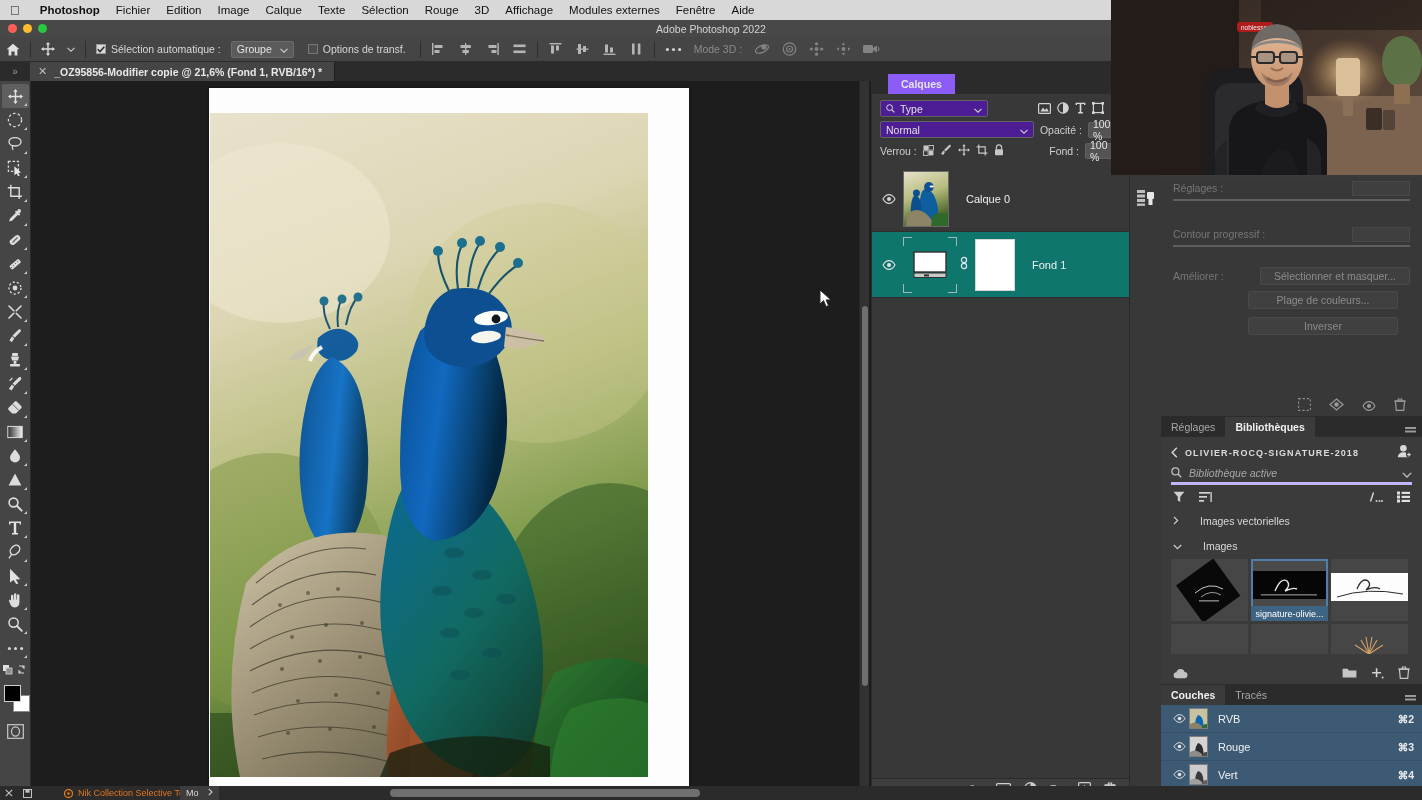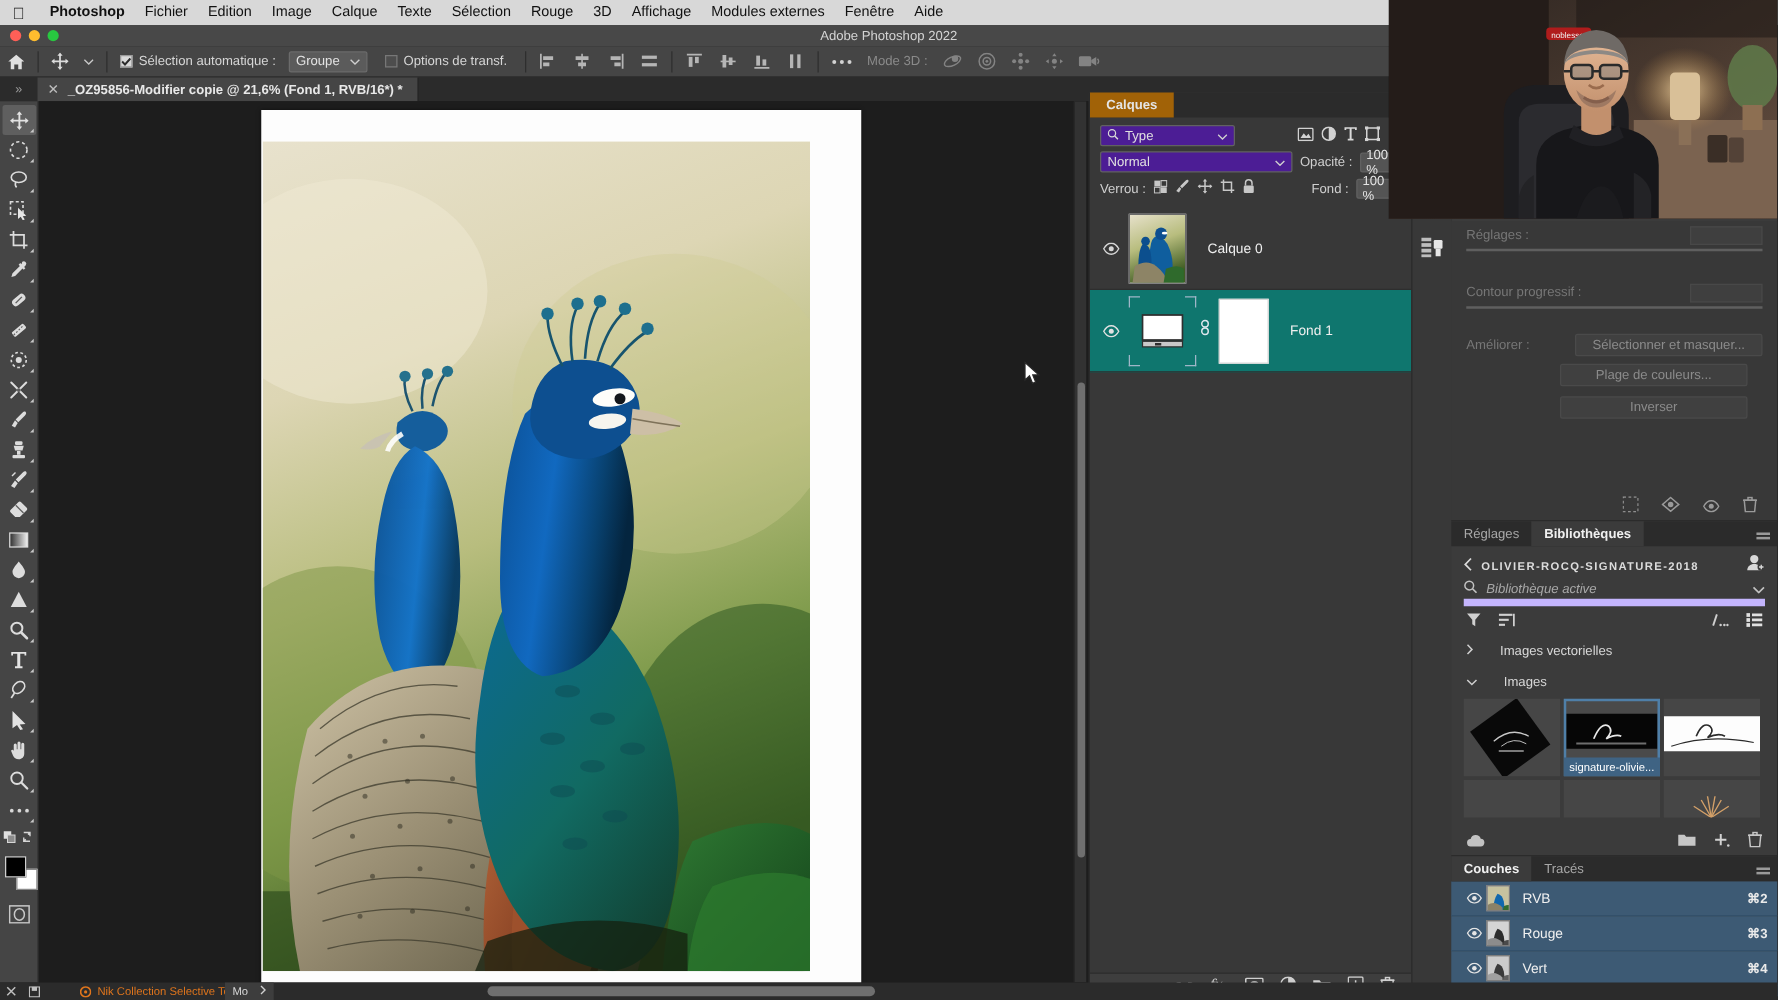--- a/index.html
+++ b/index.html
@@ -74,22 +74,22 @@
   #vscroll { position:absolute; right:2px; top:0; width:10px; height:705px; background:#323232;
     border-left:1px solid #272727; }
   #vscroll .thumb { position:absolute; left:2px; top:225px; width:6px; height:380px;
     background:#6f6f6f; border-radius:3px; }
   #cursor { position:absolute; left:788px; top:208px; width:16px; height:20px; }
 
   
   #layers { position:absolute; left:871px; top:74px; width:258px; height:726px; background:#383838;
     border-left:1px solid #2b2b2b; }
   #layers .ptabs { height:20px; background:#2b2b2b; display:flex; align-items:stretch; }
-  #layers .ptab { background:#a16207; color:#e4e4e4; font-size:10.5px; font-weight:bold;
-    display:flex; align-items:center; padding:0 13px; }
+  #layers .ptab { background:#8b5cf6; color:#e4e4e4; font-size:10.5px; font-weight:bold;
+    display:flex; align-items:center; padding:0 13px;margin-left:16px; }
   .lrow2 { display:flex; align-items:center; height:21px; padding:0 8px; gap:6px; }
   .sel2 { background:#4c1d95; border:1px solid #616161; border-radius:2px; height:17px;
     display:flex; align-items:center; color:#e0e0e0; font-size:10.5px; padding:0 5px; }
   .numfield { background:#545454; border:1px solid #616161; border-radius:2px; height:16px;
     display:flex; align-items:center; color:#e4e4e4; font-size:10.5px; padding:0 4px; }
   .lbl { color:#cfcfcf; font-size:10.5px; white-space:nowrap; }
   .layerrow { display:flex; align-items:center; height:66px; border-bottom:1px solid #2e2e2e;
     padding-left:6px; gap:3px; }
   .layerrow.active { background:#0f766e; }
   .eye { width:22px; display:flex; align-items:center; justify-content:center; color:#d6d6d6; }
@@ -118,21 +118,21 @@
   .pfoot { position:absolute; left:0; bottom:0; width:261px; height:21px; display:flex;
     align-items:center; justify-content:flex-end; gap:18px; padding-right:16px; color:#8e8e8e; }
 
   .libsec { position:relative; height:268px; background:#3b3b3b; border-bottom:1px solid #2b2b2b; }
   .dtabs { height:20px; background:#2b2b2b; display:flex; align-items:stretch; position:relative; }
   .dtab { color:#a8a8a8; font-size:10.5px; display:flex; align-items:center; padding:0 10px; }
   .dtab.on { background:#3b3b3b; color:#f0f0f0; font-weight:bold; }
   .dtabmenu { position:absolute; right:6px; top:5px; color:#9a9a9a; }
   .librow { display:flex; align-items:center; height:21px; padding:0 10px; gap:7px; }
   .libname { color:#dcdcdc; font-size:9px; letter-spacing:1.1px; font-weight:bold; }
-  .libsearch { height:22px; border-bottom:6px solid #c4b5fd; margin:0 10px;
+  .libsearch { height:22px; border-bottom:3px solid #c4b5fd; margin:0 10px;
     display:flex; align-items:center; gap:7px; color:#b9b9b9; }
   .libsearch .ph { font-style:italic; font-size:10.5px; color:#a8a8a8; }
   .libtools { height:26px; display:flex; align-items:center; padding:0 12px; color:#cfcfcf; gap:14px; }
   .grouprow { display:flex; align-items:center; gap:21px; padding:0 12px; height:20px;
     color:#d8d8d8; font-size:10.5px; }
   .assets { display:flex; gap:3px; padding:0 10px; margin-top:3px; }
   .asset { width:77px; height:62px; background:#464646; position:relative; overflow:hidden; }
   .asset.on { outline:2px solid #4f7fa8; outline-offset:-2px; }
   .asset .cap { position:absolute; left:0; right:0; bottom:0; height:15px; background:#3f6383;
     color:#fff; font-size:9px; display:flex; align-items:center; justify-content:center; }

